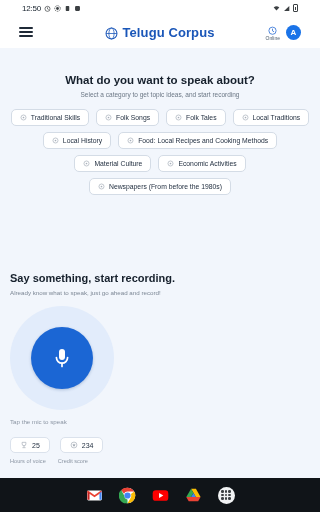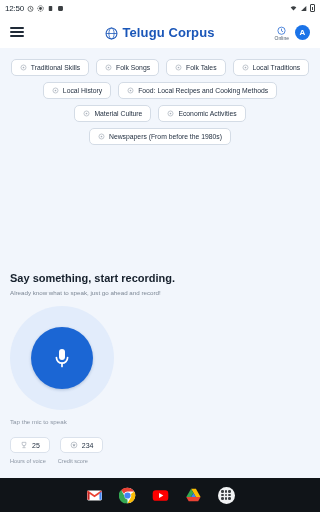--- a/index.html
+++ b/index.html
@@ -14,38 +14,38 @@
     position: relative;
     display: flex; flex-direction: column;
     background: #f2f6fc;
   }
 
   
   .statusbar {
     height: 16px;
     background: #ffffff;
     display: flex; align-items: center;
-    padding: 0 5px;
+    padding: 0 22px;
     font-size: 8px;
     color: #15202b;
     flex: 0 0 auto;
   }
   .statusbar .clock { font-size: 8px; letter-spacing: -0.2px; }
   .statusbar .sb-left { display: flex; align-items: center; gap: 3px; }
   .statusbar .sb-right { display: flex; align-items: center; gap: 3px; margin-left: auto; }
   .sb-ico { width: 7px; height: 7px; display: inline-block; position: relative; }
   .sb-batt { width: 5px; height: 8px; border: 1px solid #3c4043; border-radius: 1px; position: relative; }
   .sb-batt::after { content:""; position:absolute; left:1px; right:1px; bottom:1px; top:2px; background:#3c4043; }
 
   
   .appbar {
     height: 32px;
     background: #ffffff;
     display: flex; align-items: center;
-    padding: 0 10px;
+    padding: 0 19px;
     flex: 0 0 auto;
     position: relative;
   }
   .hamburger { width: 14px; display: flex; flex-direction: column; gap: 2.5px; cursor: pointer; }
   .hamburger span { display: block; height: 1.6px; background: #1f2a37; border-radius: 1px; }
   .brand {
     position: absolute; left: 0; right: 0;
     display: flex; align-items: center; justify-content: center;
     gap: 4px;
     pointer-events: none;
@@ -241,20 +241,24 @@
           </svg>
         </span>
         <span class="online-txt">Online</span>
       </div>
       <div class="avatar">A</div>
     </div>
   </div>
 
   <div class="main">
 
+    <div class="topic-head">
+      <div class="topic-title">What do you want to speak about?</div>
+      <div class="topic-sub">Select a category to get topic ideas, and start recording</div>
+    </div>
 
     <div class="chips">
       <div class="chip">
         <span class="chip-ico"><svg viewBox="0 0 10 10" width="7" height="7">
               <circle cx="5" cy="5" r="3.6" fill="none" stroke="#8a95a3" stroke-width="1"></circle>
               <circle cx="5" cy="5" r="1.2" fill="#8a95a3"></circle>
             </svg></span>
         <span>Traditional Skills</span>
       </div>
       <div class="chip">

